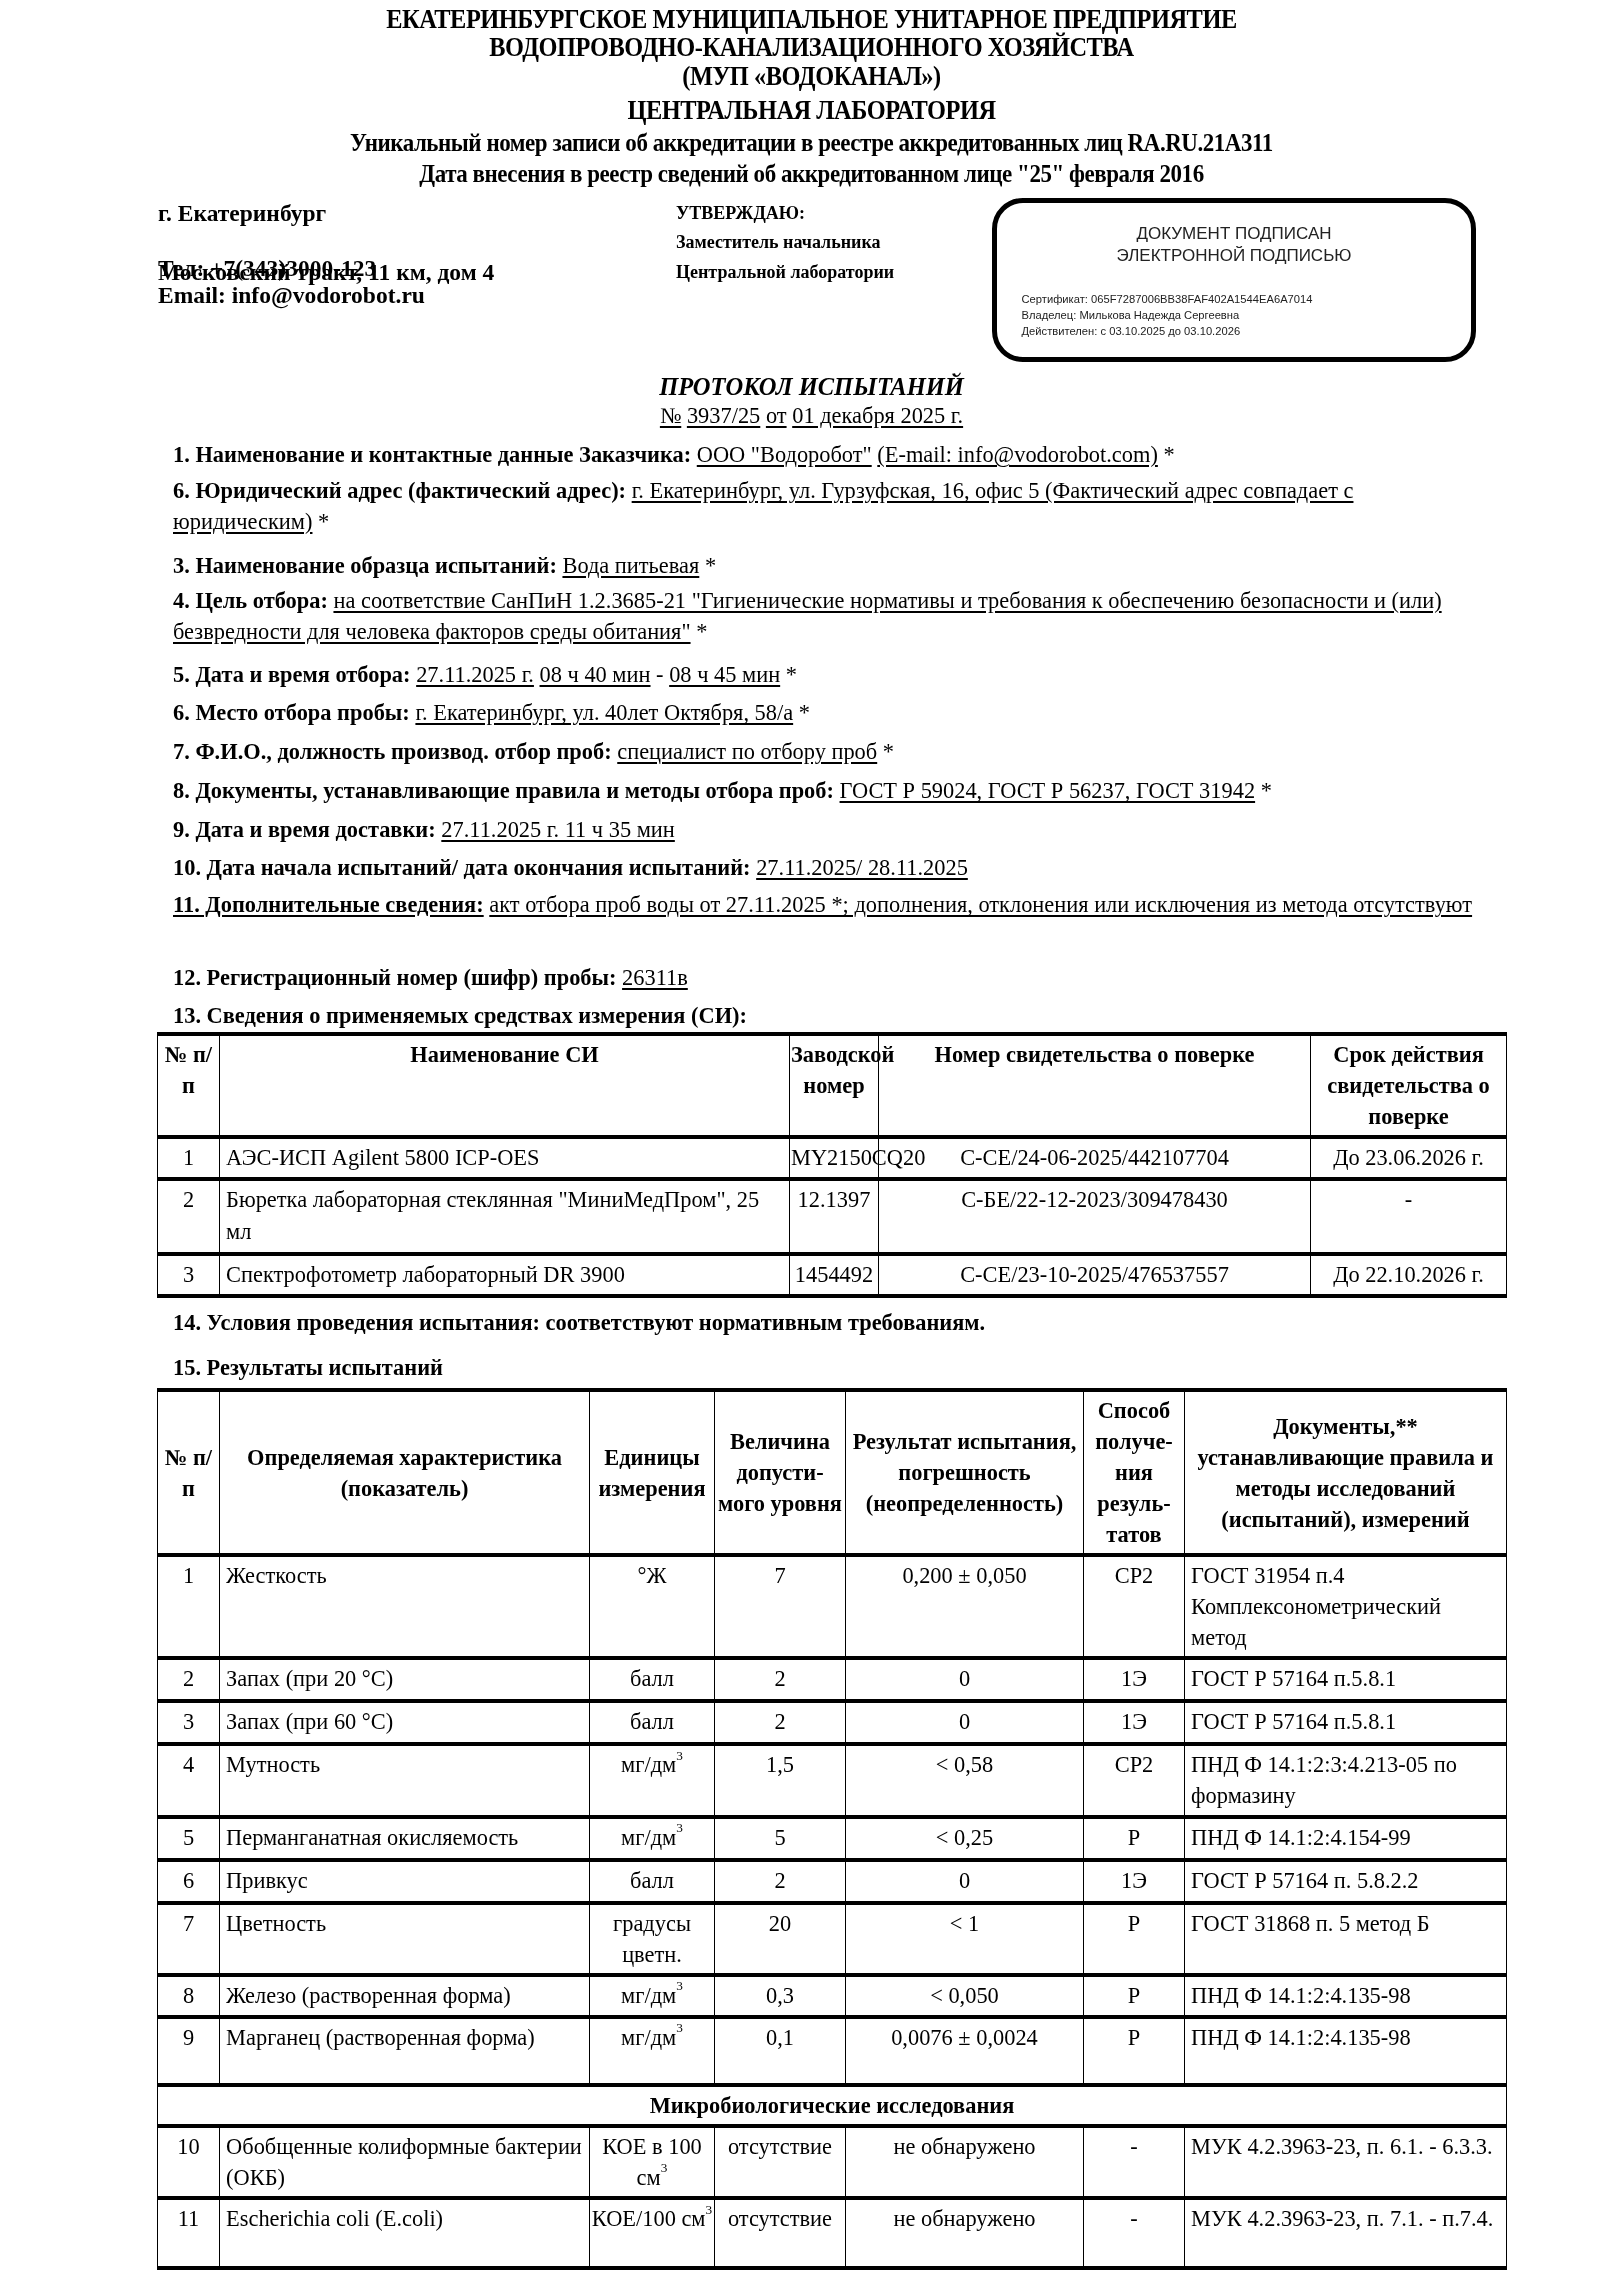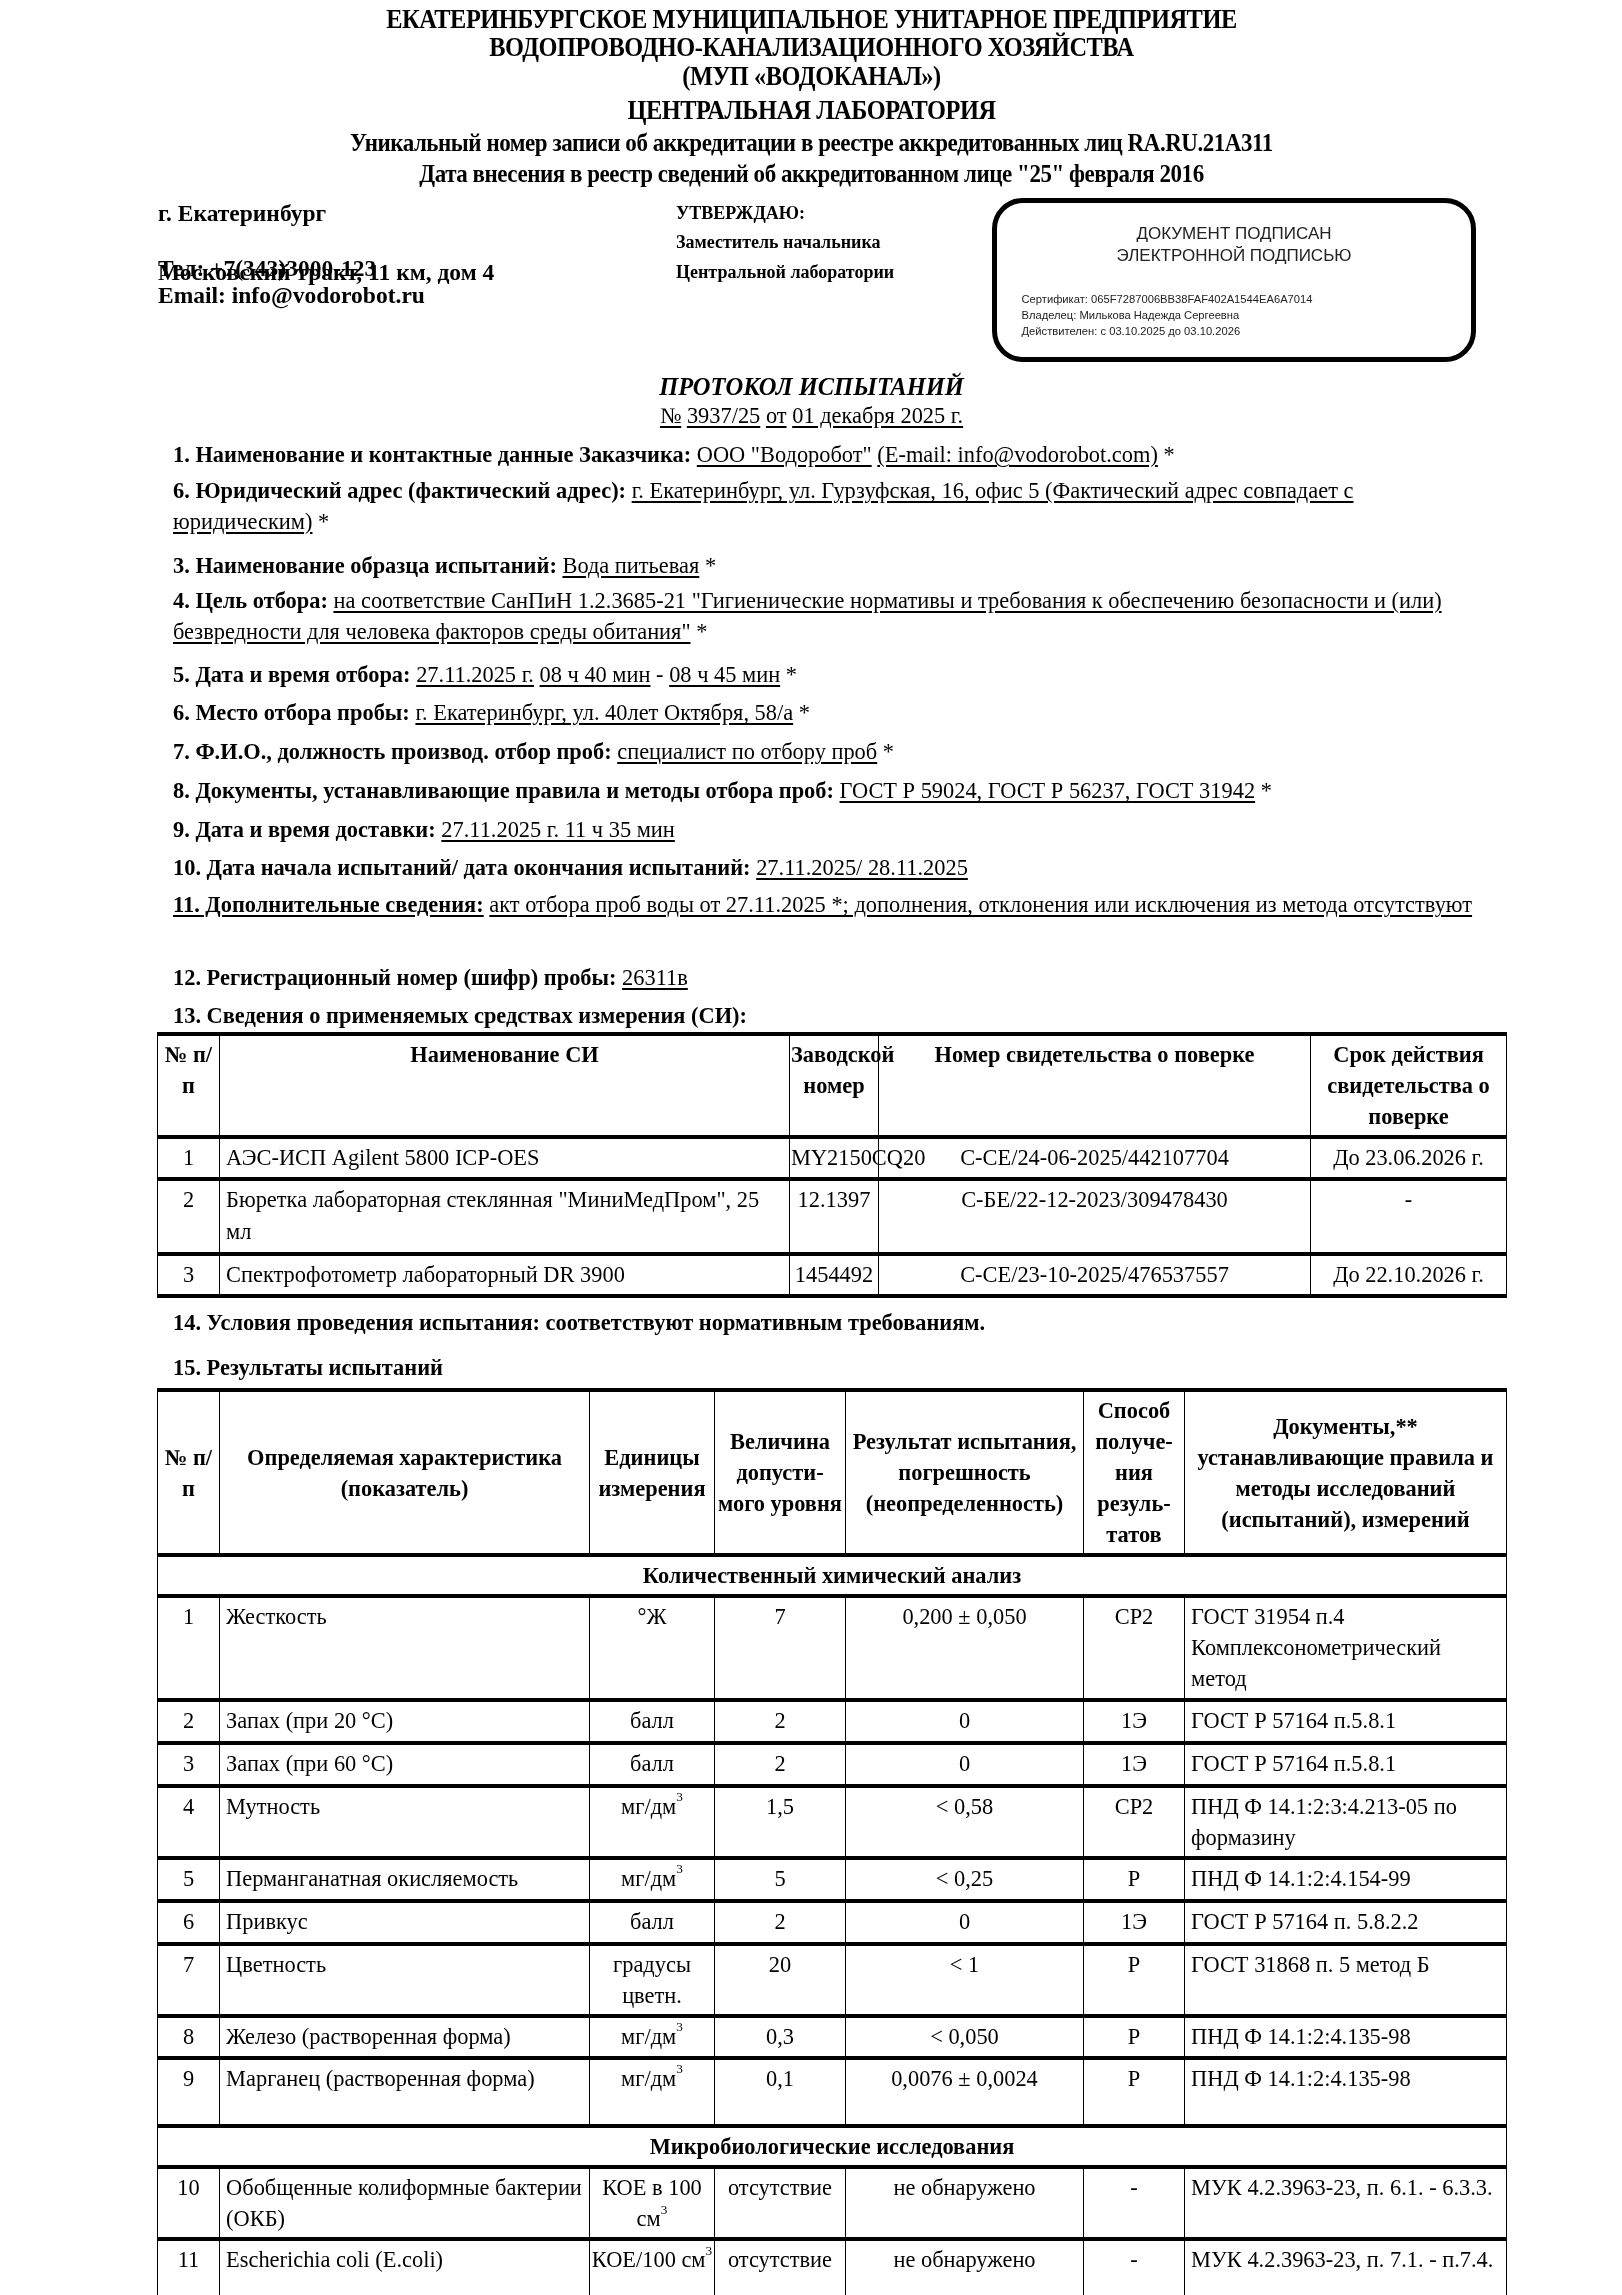--- a/index.html
+++ b/index.html
@@ -197,23 +197,20 @@
     <th style="vertical-align:middle;">№ п/п</th>
     <th style="vertical-align:middle;">Определяемая характеристика (показатель)</th>
     <th style="vertical-align:middle; padding:3.1px 1px;">Единицы измерения</th>
     <th style="vertical-align:middle; padding:3.1px 1px;">Величина допусти-мого уровня</th>
     <th style="vertical-align:middle; padding:3.1px 1px;">Результат испытания, погрешность (неопределенность)</th>
     <th style="vertical-align:middle; padding:3.1px 1px;">Способ получе-ния резуль-татов</th>
     <th style="vertical-align:middle; padding:3.1px 1px;">Документы,** устанавливающие правила и методы исследований (испытаний), измерений</th>
   </tr>
   </tbody>
     <tbody id="results-body">
-      <tr class="thick" style="height: 34px;">
-        <td colspan="7" class="section-cell">Количественный химический анализ</td>
-      </tr>
       <tr class="thick" style="height: 100px;">
         <td class="c">1</td>
         <td class="l">Жесткость</td>
         <td class="c" style="padding: 3.1px 1px;"><span>°Ж</span></td>
         <td class="c" style="padding: 3.1px 1px;">7</td>
         <td class="c">0,200 ± 0,050</td>
         <td class="c" style="padding: 3.1px 1px;">СР2</td>
         <td class="l">ГОСТ 31954 п.4 Комплексонометрический метод</td>
       </tr>
       <tr class="thick" style="height: 43px;">

